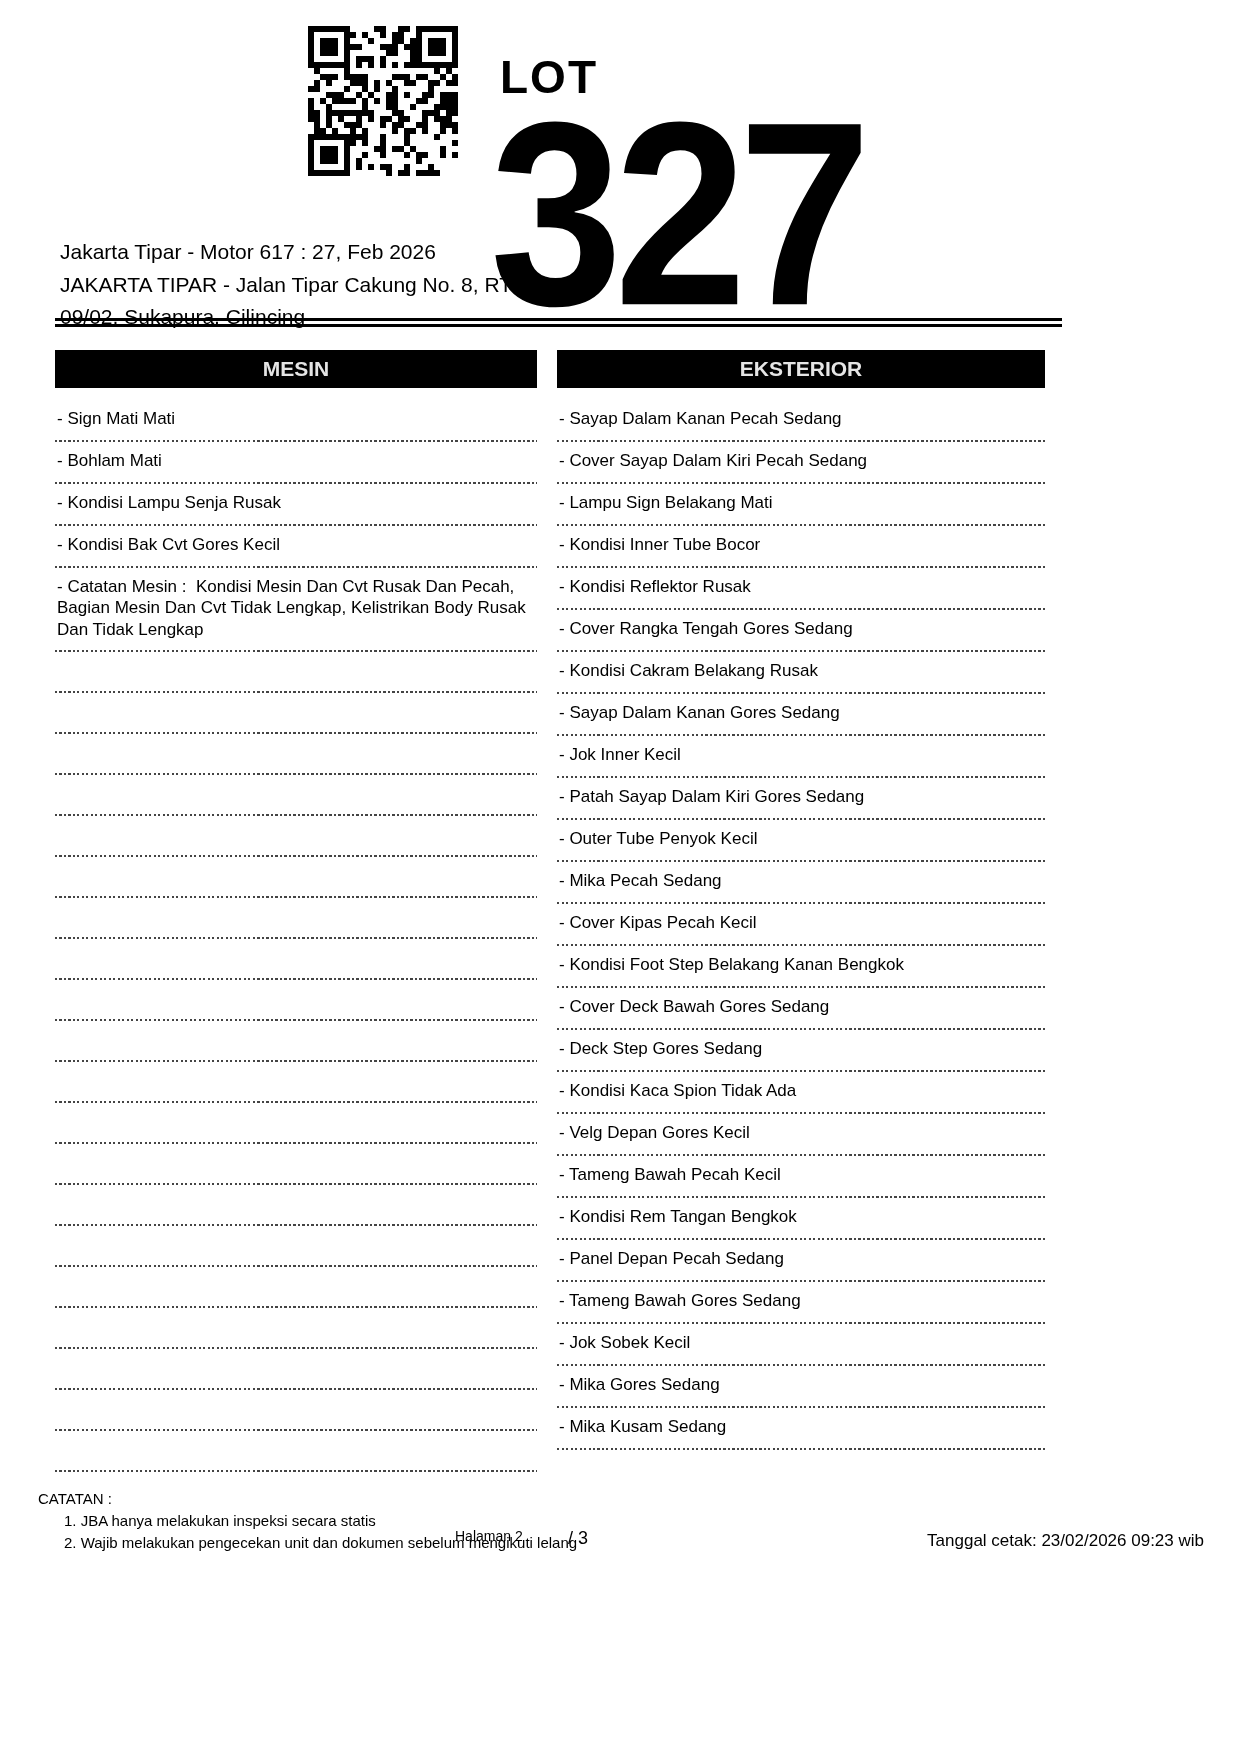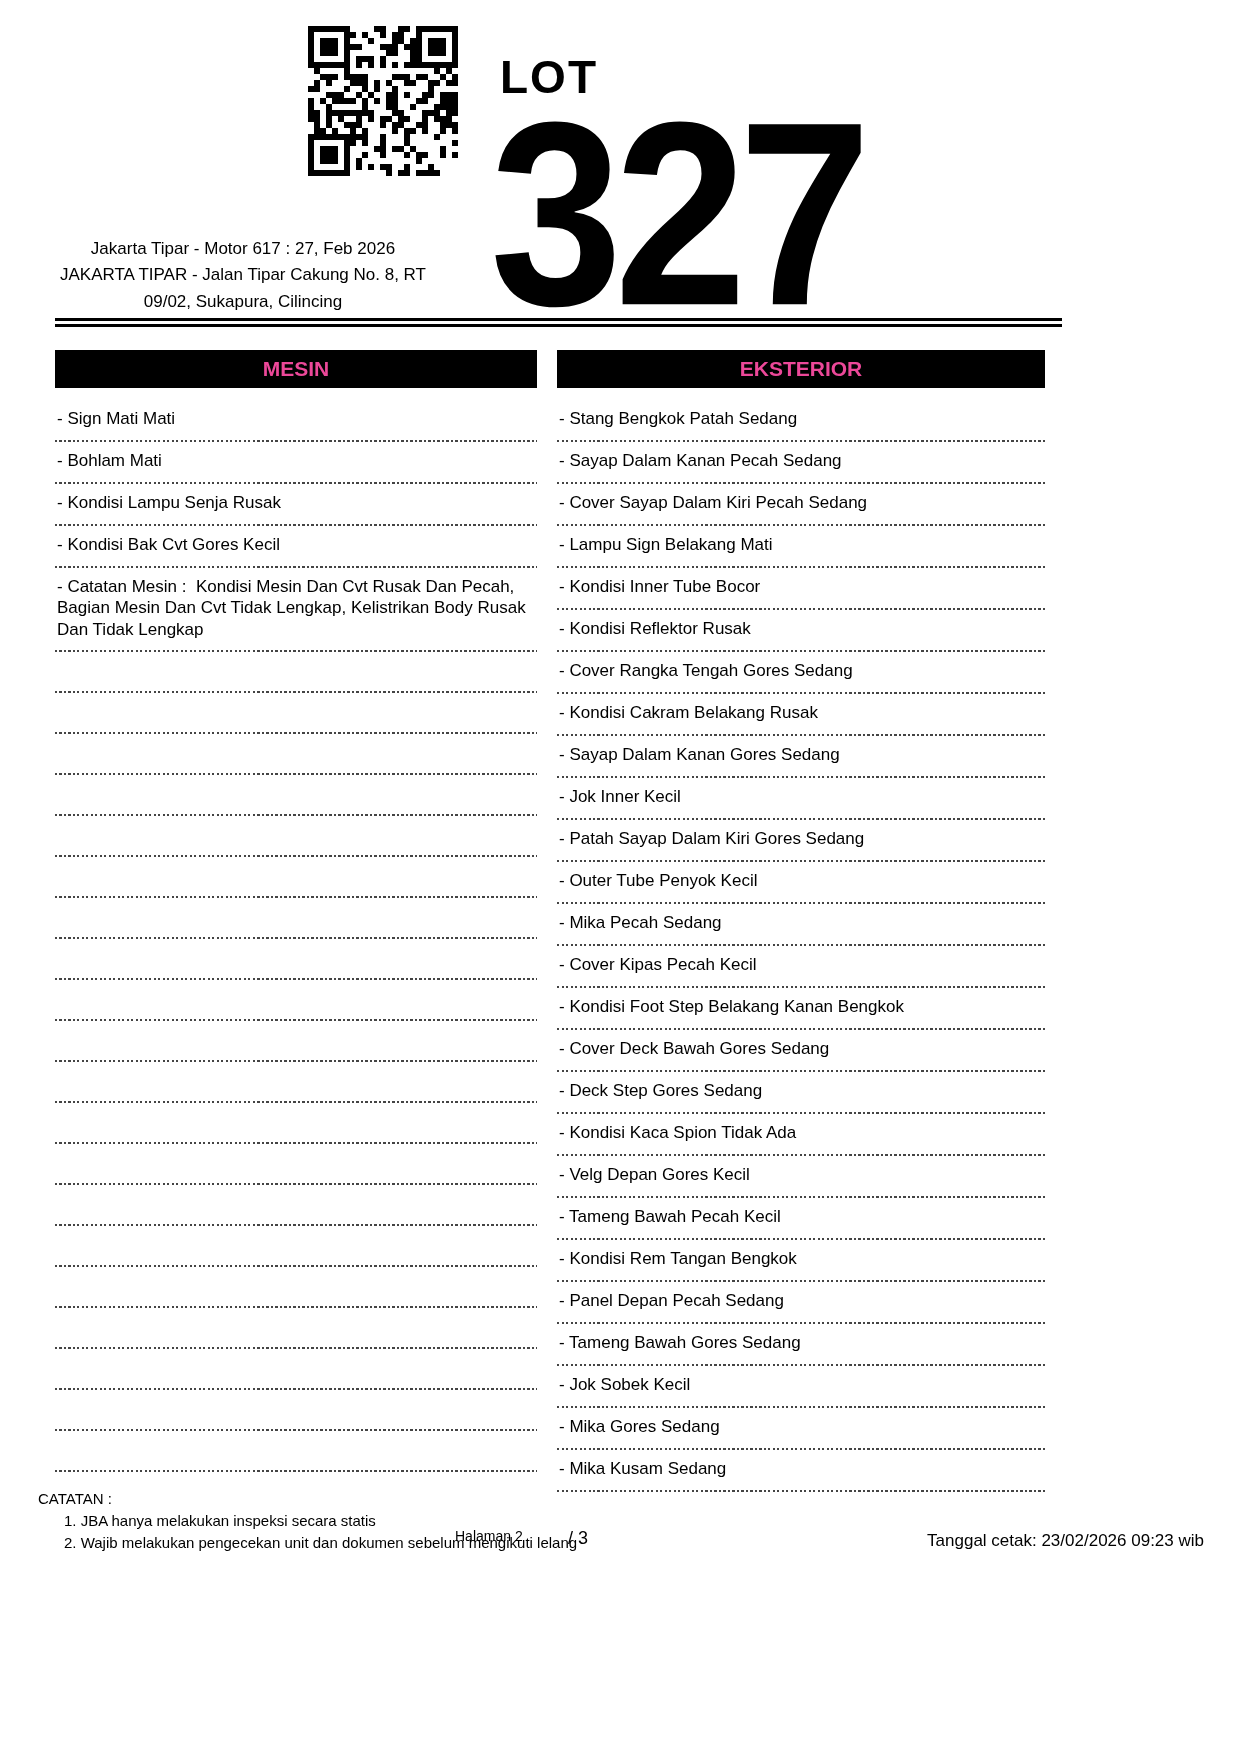--- a/index.html
+++ b/index.html
@@ -20,31 +20,31 @@
     font-size:46px; font-weight:bold; letter-spacing:2px;
   }
   .lot-number {
     position:absolute; left:490px; top:92px;
     font-size:238px; font-weight:bold; line-height:0.93;
     letter-spacing:-8px;
     transform:scaleY(1.1); transform-origin:top left;
   }
   .address {
     position:absolute; left:60px; top:236px;
-    font-size:17px; line-height:1.55;text-align:center;
+    font-size:21px; line-height:1.55;
   }
   .double-rule {
     position:absolute; left:55px; top:318px; width:1007px;
     height:9px; border-top:3px solid #000; border-bottom:3px solid #000;
   }
   .col { position:absolute; top:350px; }
   .col-left  { left:55px;  width:482px; }
   .col-right { left:557px; width:488px; }
   .col-header {
-    background:#000; color:#ec4899;
+    background:#000; color:#e5e5e5;
     text-align:center; font-weight:bold;
     font-size:21px; height:38px; line-height:38px;
   }
   .rows { margin-top:12px; }
   .row {
     position:relative;
     min-height:42px;
     padding:8px 2px 12px 2px;
     font-size:17px; line-height:1.25;
     white-space:pre-wrap;
@@ -415,21 +415,20 @@
         <div class="row empty"></div>
         <div class="row empty"></div>
         <div class="row empty"></div>
         <div class="row empty"></div>
       </div>
   </div>
 
   <div class="col col-right">
     <div class="col-header">EKSTERIOR</div>
     <div class="rows" id="rows-right">
-        <div class="row">- Stang Bengkok Patah Sedang</div>
         <div class="row">- Sayap Dalam Kanan Pecah Sedang</div>
         <div class="row">- Cover Sayap Dalam Kiri Pecah Sedang</div>
         <div class="row">- Lampu Sign Belakang Mati</div>
         <div class="row">- Kondisi Inner Tube Bocor</div>
         <div class="row">- Kondisi Reflektor Rusak</div>
         <div class="row">- Cover Rangka Tengah Gores Sedang</div>
         <div class="row">- Kondisi Cakram Belakang Rusak</div>
         <div class="row">- Sayap Dalam Kanan Gores Sedang</div>
         <div class="row">- Jok Inner Kecil</div>
         <div class="row">- Patah Sayap Dalam Kiri Gores Sedang</div>

